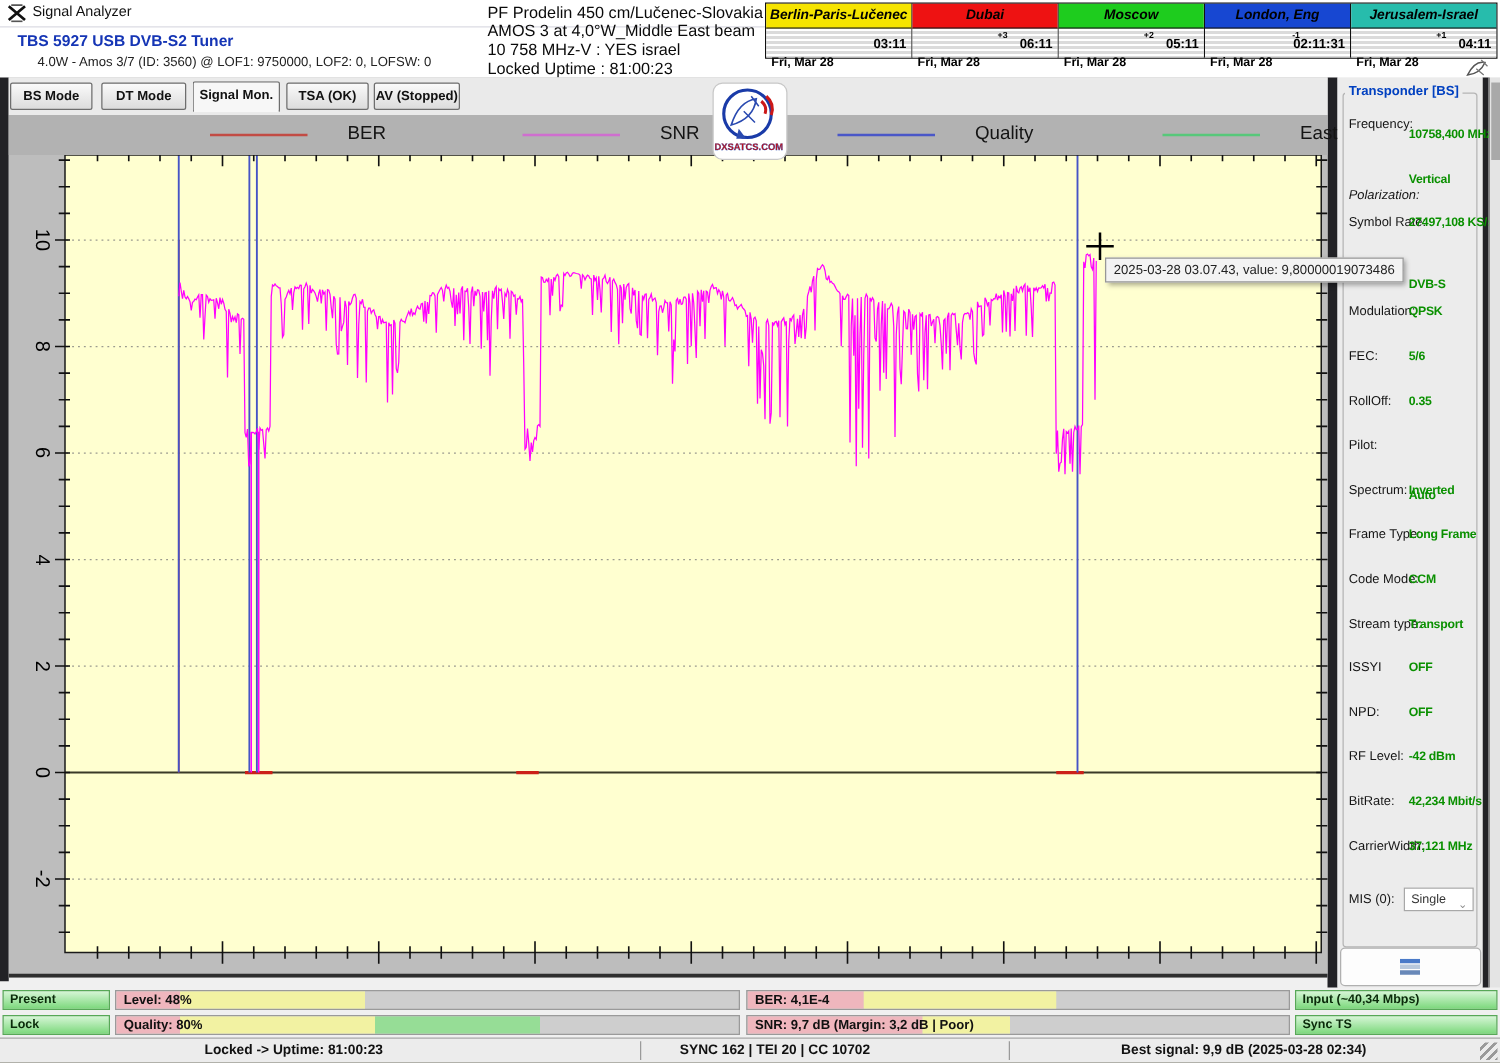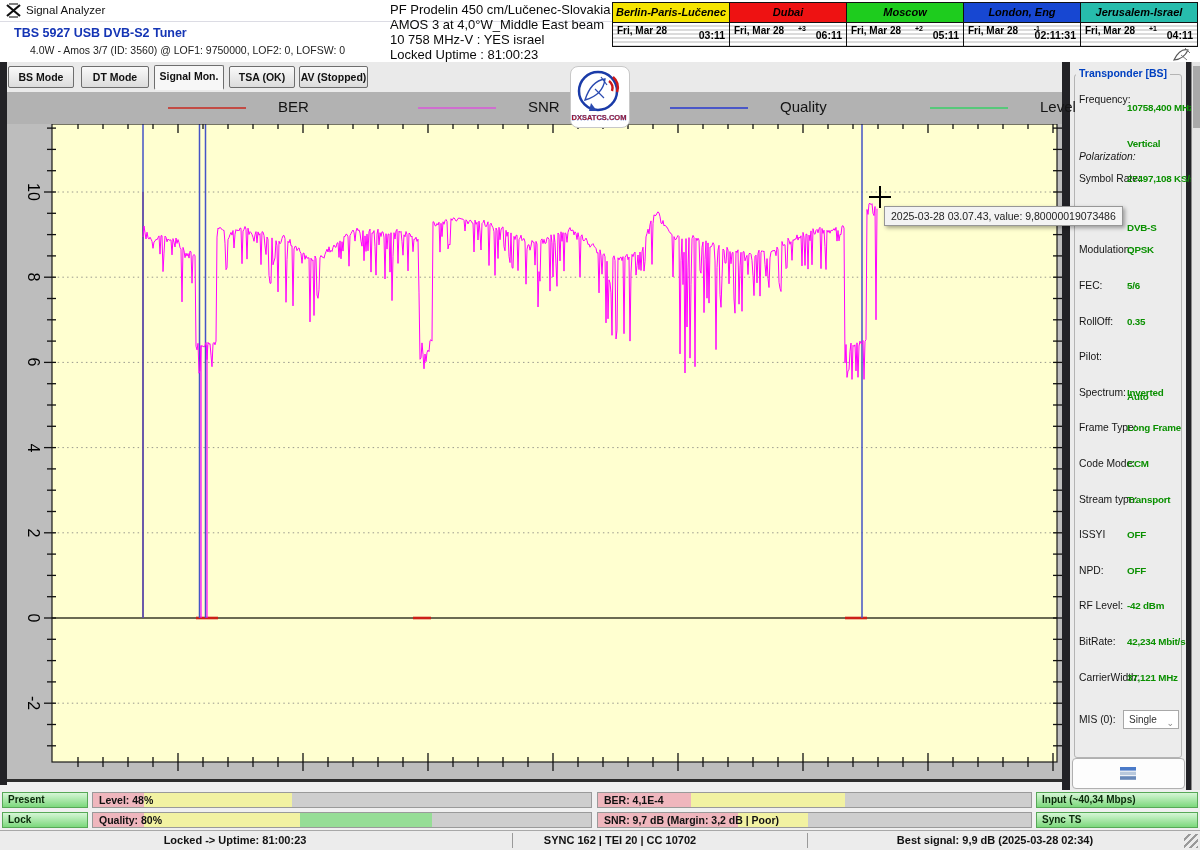--- a/index.html
+++ b/index.html
@@ -13,21 +13,21 @@
   .device-title{left:14px;top:26px;font-size:12.5px;font-weight:bold;color:#1535b5;}
   .device-sub{left:30px;top:44px;font-size:10.5px;color:#222;}
   .center-info{left:390px;top:2px;font-size:13px;line-height:15px;color:#0a0a0a;}
   
   .clocks{left:612px;top:2px;width:586px;height:45px;border:1px solid #111;display:flex;background:#fff;box-sizing:border-box;}
   .clock-cell{flex:1;border-right:1px solid #111;display:flex;flex-direction:column;min-width:0;}
   .clock-cell:last-child{border-right:none;}
   .clock-head{height:19px;border-bottom:1px solid #111;font-style:italic;font-weight:bold;font-size:11px;
               text-align:center;line-height:19px;color:#000;white-space:nowrap;overflow:hidden;}
   .clock-time{flex:1;position:relative;background:repeating-linear-gradient(180deg,#ffffff 0 2px,#dbdbdb 2px 4px);}
-  .c-date{position:absolute;left:4px;top:2px;font-size:10px;font-weight:bold;color:#000;white-space:nowrap;}
+  .c-date{position:absolute;left:4px;top:22px;font-size:10px;font-weight:bold;color:#000;white-space:nowrap;}
   .c-off{position:absolute;right:40px;top:2px;font-size:7px;font-weight:bold;color:#000;}
   .c-time{position:absolute;right:4px;top:6px;font-size:10.5px;font-weight:bold;color:#000;white-space:nowrap;}
   
   .strip{background:#222226;}
   
   .chart{left:7px;top:62px;width:1055px;height:717px;background:#bdbdbd;border-bottom:3px solid #2e2e2e;}
   .tabsrow{left:0;top:0;width:1055px;height:30px;background:#eaeaea;z-index:2;}
   .tab{position:absolute;top:4px;height:22px;background:linear-gradient(#fafafa,#dcdcdc);border:1px solid #6e6e6e;
        border-radius:2px;font-size:10.5px;font-weight:bold;color:#111;text-align:center;box-sizing:border-box;padding-top:4px;}
   .tab.active{background:#f7f7f7;top:3px;height:25px;border-bottom-color:#f7f7f7;}
@@ -312,21 +312,21 @@
         <div class="tab" style="left: 292px; width: 69px;">AV (Stopped)</div>
       </div>
     <div class="abs legendrow" id="legendrow">
         <div class="legend-swatch" style="left: 161px; background: rgb(194, 75, 68);"></div>
         <div class="legend-label" style="left: 271px;">BER</div>
         <div class="legend-swatch" style="left: 411px; background: rgb(207, 110, 207);"></div>
         <div class="legend-label" style="left: 521px;">SNR</div>
         <div class="legend-swatch" style="left: 663px; background: rgb(74, 87, 200);"></div>
         <div class="legend-label" style="left: 773px;">Quality</div>
         <div class="legend-swatch" style="left: 923px; background: rgb(87, 200, 122);"></div>
-        <div class="legend-label" style="left: 1033px;">Level</div>
+        <div class="legend-label" style="left: 1033px;">East</div>
       </div>
     <div class="abs logo">
       <svg width="56" height="58" viewBox="0 0 56 58">
         <circle cx="27" cy="24" r="19" fill="#fff" stroke="#1a3ba8" stroke-width="2.5"></circle>
         <path d="M14,33 Q20,14 34,12 Q32,28 14,33 Z" fill="none" stroke="#2a4ab0" stroke-width="1.4"></path>
         <path d="M24,22 L33,31 M30,10 L36,18" stroke="#2a4ab0" stroke-width="1.2"></path>
         <path d="M38,14 q5,4 3,10" stroke="#cc1818" stroke-width="2.4" fill="none"></path>
         <path d="M42,10 q7,6 4,15" stroke="#cc1818" stroke-width="2.4" fill="none"></path>
         <path d="M20,36 l6,8 l-8,0 z" fill="#2a4ab0"></path>
         <text x="28" y="53" text-anchor="middle" font-size="7.5" font-weight="bold" fill="#cc1010" stroke="#1a3ba8" stroke-width="0.25" font-family="Liberation Sans, sans-serif">DXSATCS.COM</text>

